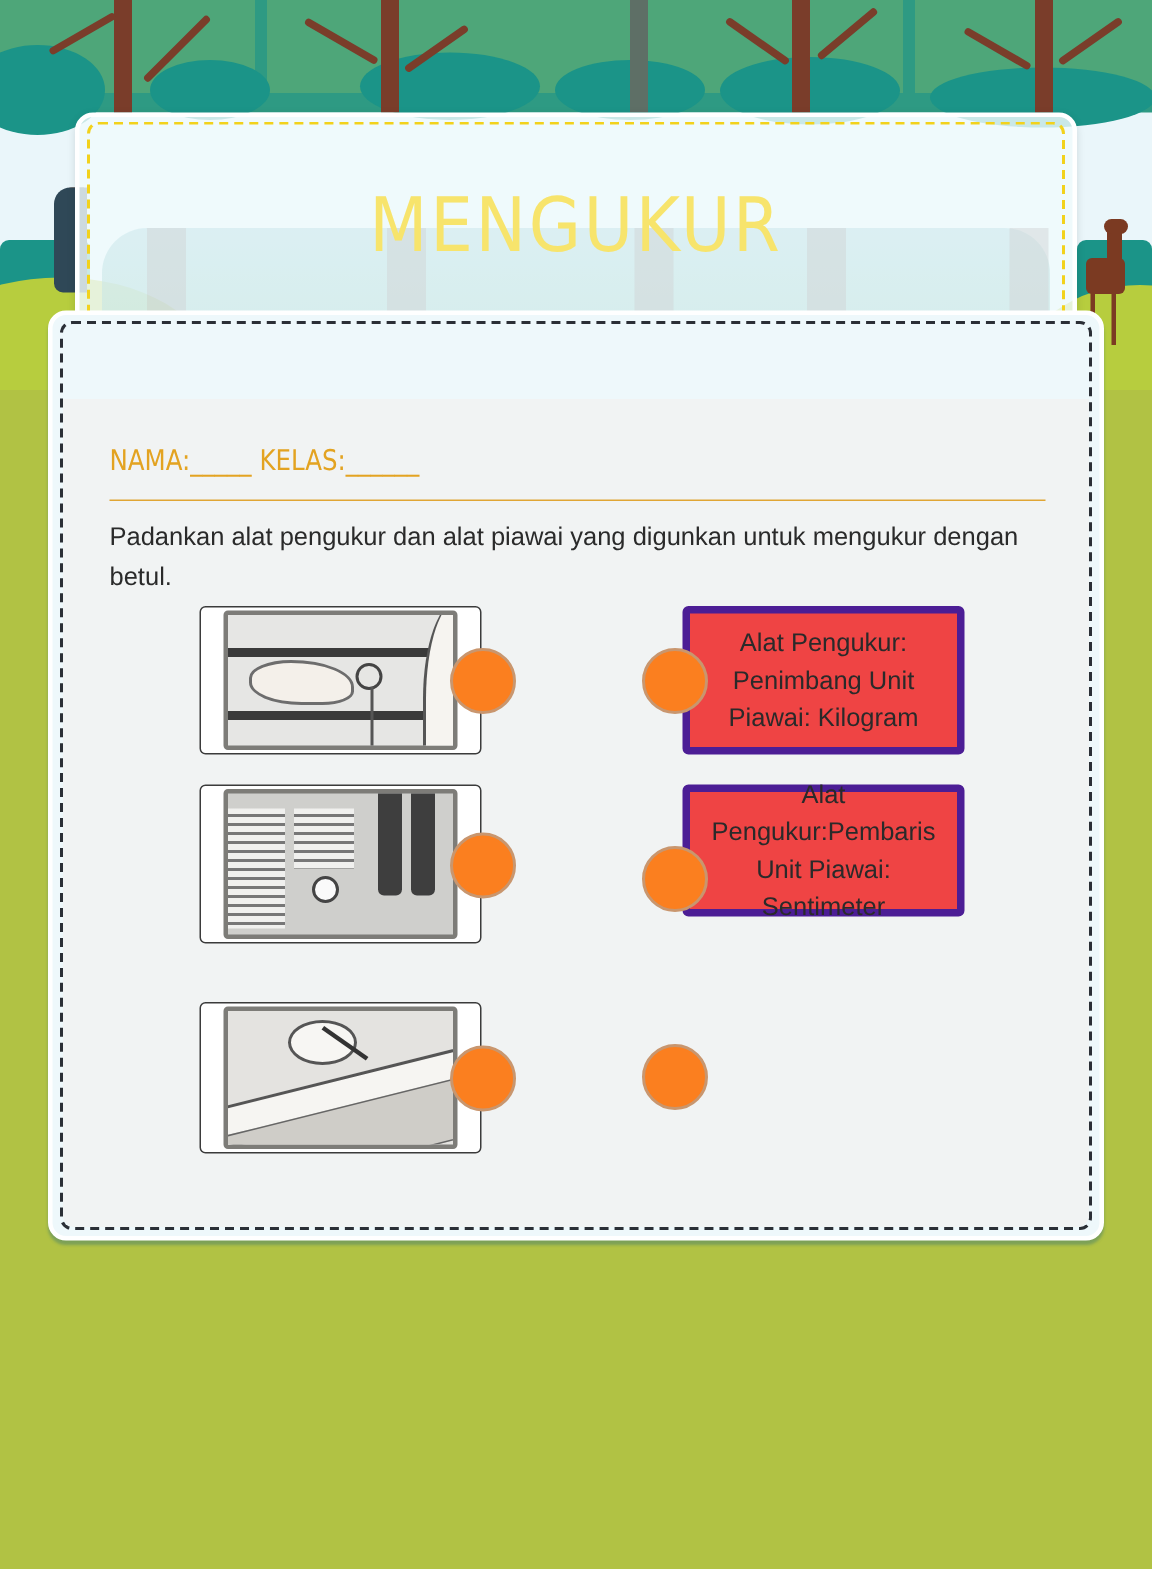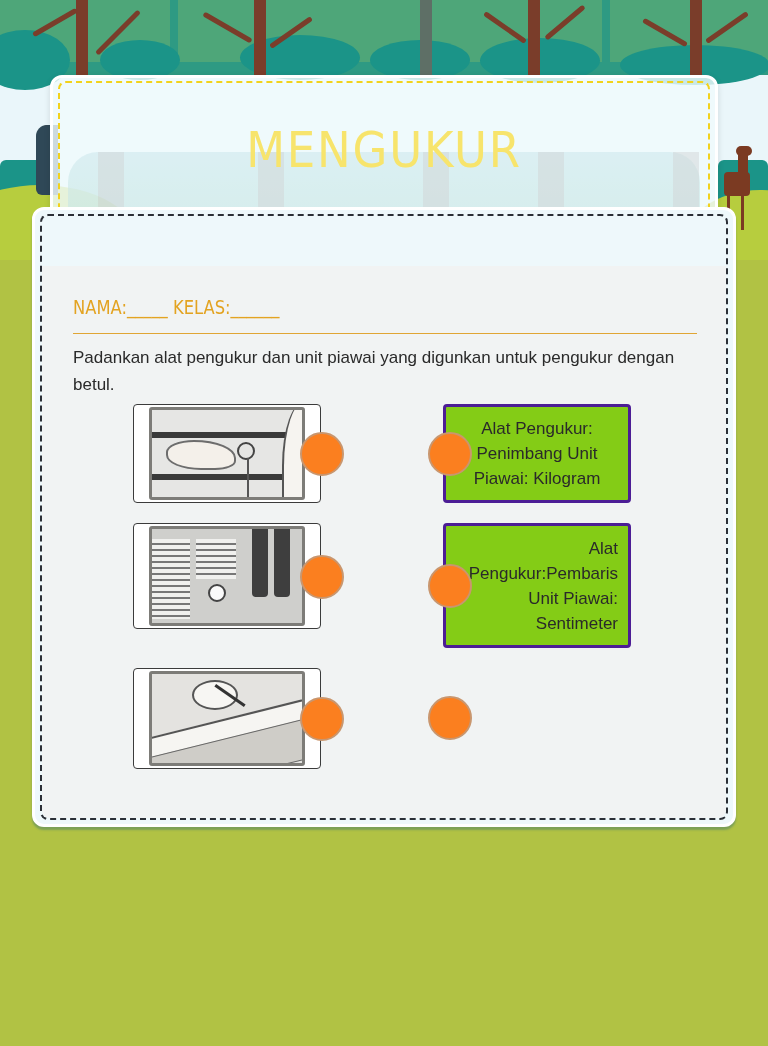--- a/index.html
+++ b/index.html
@@ -115,22 +115,22 @@
     .left-card {
       position: absolute; width: 188px; background: #ffffff;
       border: 1px solid #3b3b3b; border-radius: 4px;
     }
     .pic {
       position: absolute; left: 15px; top: 2px; right: 15px; bottom: 2px;
       background: #d9d9d7; border: 3px solid #7d7c78; border-radius: 3px;
       overflow: hidden;
     }
     .right-card {
-      position: absolute; left: 408px; width: 188px; background: #84cc16;
-      border: 3px solid #4c1d95; border-radius: 4px;
+      position: absolute; left: 420px; width: 188px; background: #ef4444;
+      border: 5px solid #4c1d95; border-radius: 4px;
       display: flex; align-items: center; justify-content: center;
       text-align: center; padding: 4px 10px;
       font-family: "Liberation Sans", sans-serif;
       font-size: 17px; line-height: 25px; color: #2a2a2a;
     }
     .dot {
       position: absolute; width: 44px; height: 44px; border-radius: 50%;
       background: #fb7f1f; border: 2px solid #c9966e;
       cursor: pointer;
     }
@@ -192,21 +192,21 @@
     <div class="title-text">MENGUKUR</div>
   </div>
 </div>
 
 <div class="sheet">
   <div class="sheet-paper"></div>
   <div class="sheet-dash"></div>
 
   <div class="name-line">NAMA:_____ KELAS:______</div>
   <div class="rule"></div>
-  <div class="instructions">Padankan alat pengukur dan unit piawai yang digunkan untuk pengukur dengan betul.</div>
+  <div class="instructions">Padankan alat pengukur dan alat piawai yang digunkan untuk mengukur dengan betul.</div>
 
   <div class="left-card" style="left:98px;top:194px;height:99px;">
     <div class="pic" style="background:#e6e6e4;">
       <div class="sk" style="left:0;right:0;top:22px;height:6px;background:#3a3a3a;"></div>
       <div class="sk" style="left:0;right:0;top:64px;height:6px;background:#3a3a3a;"></div>
       <div class="sk" style="left:14px;top:30px;width:70px;height:30px;border:2px solid #6d6d6d;border-radius:40% 60% 30% 50%;background:#f4f0ea;"></div>
       <div class="sk" style="left:85px;top:32px;width:18px;height:18px;border:2px solid #444;border-radius:50%;"></div>
       <div class="sk" style="left:95px;top:48px;width:2px;height:40px;background:#555;"></div>
       <div class="sk" style="left:130px;top:-10px;width:40px;height:110px;border-left:2px solid #555;border-radius:60% 0 0 0;background:#f6f4f0;"></div>
     </div>
@@ -232,19 +232,19 @@
       <div class="sk" style="left:60px;top:20px;width:36px;height:3px;background:#333;transform:rotate(35deg);"></div>
     </div>
   </div>
   <div class="dot" style="left:265px;top:487px;"></div>
 
   <div class="right-card" style="top:194px;height:99px;">
     <span>Alat Pengukur: Penimbang Unit Piawai: Kilogram</span>
   </div>
   <div class="dot" style="left:393px;top:222px;"></div>
 
-  <div class="right-card" style="top:313px;height:125px;text-align:right;">
+  <div class="right-card" style="top:313px;height:88px;">
     <span>Alat Pengukur:Pembaris Unit Piawai: Sentimeter</span>
   </div>
   <div class="dot" style="left:393px;top:354px;"></div>
 
   <div class="dot" style="left:393px;top:486px;"></div>
 </div>
 
 </body></html>

